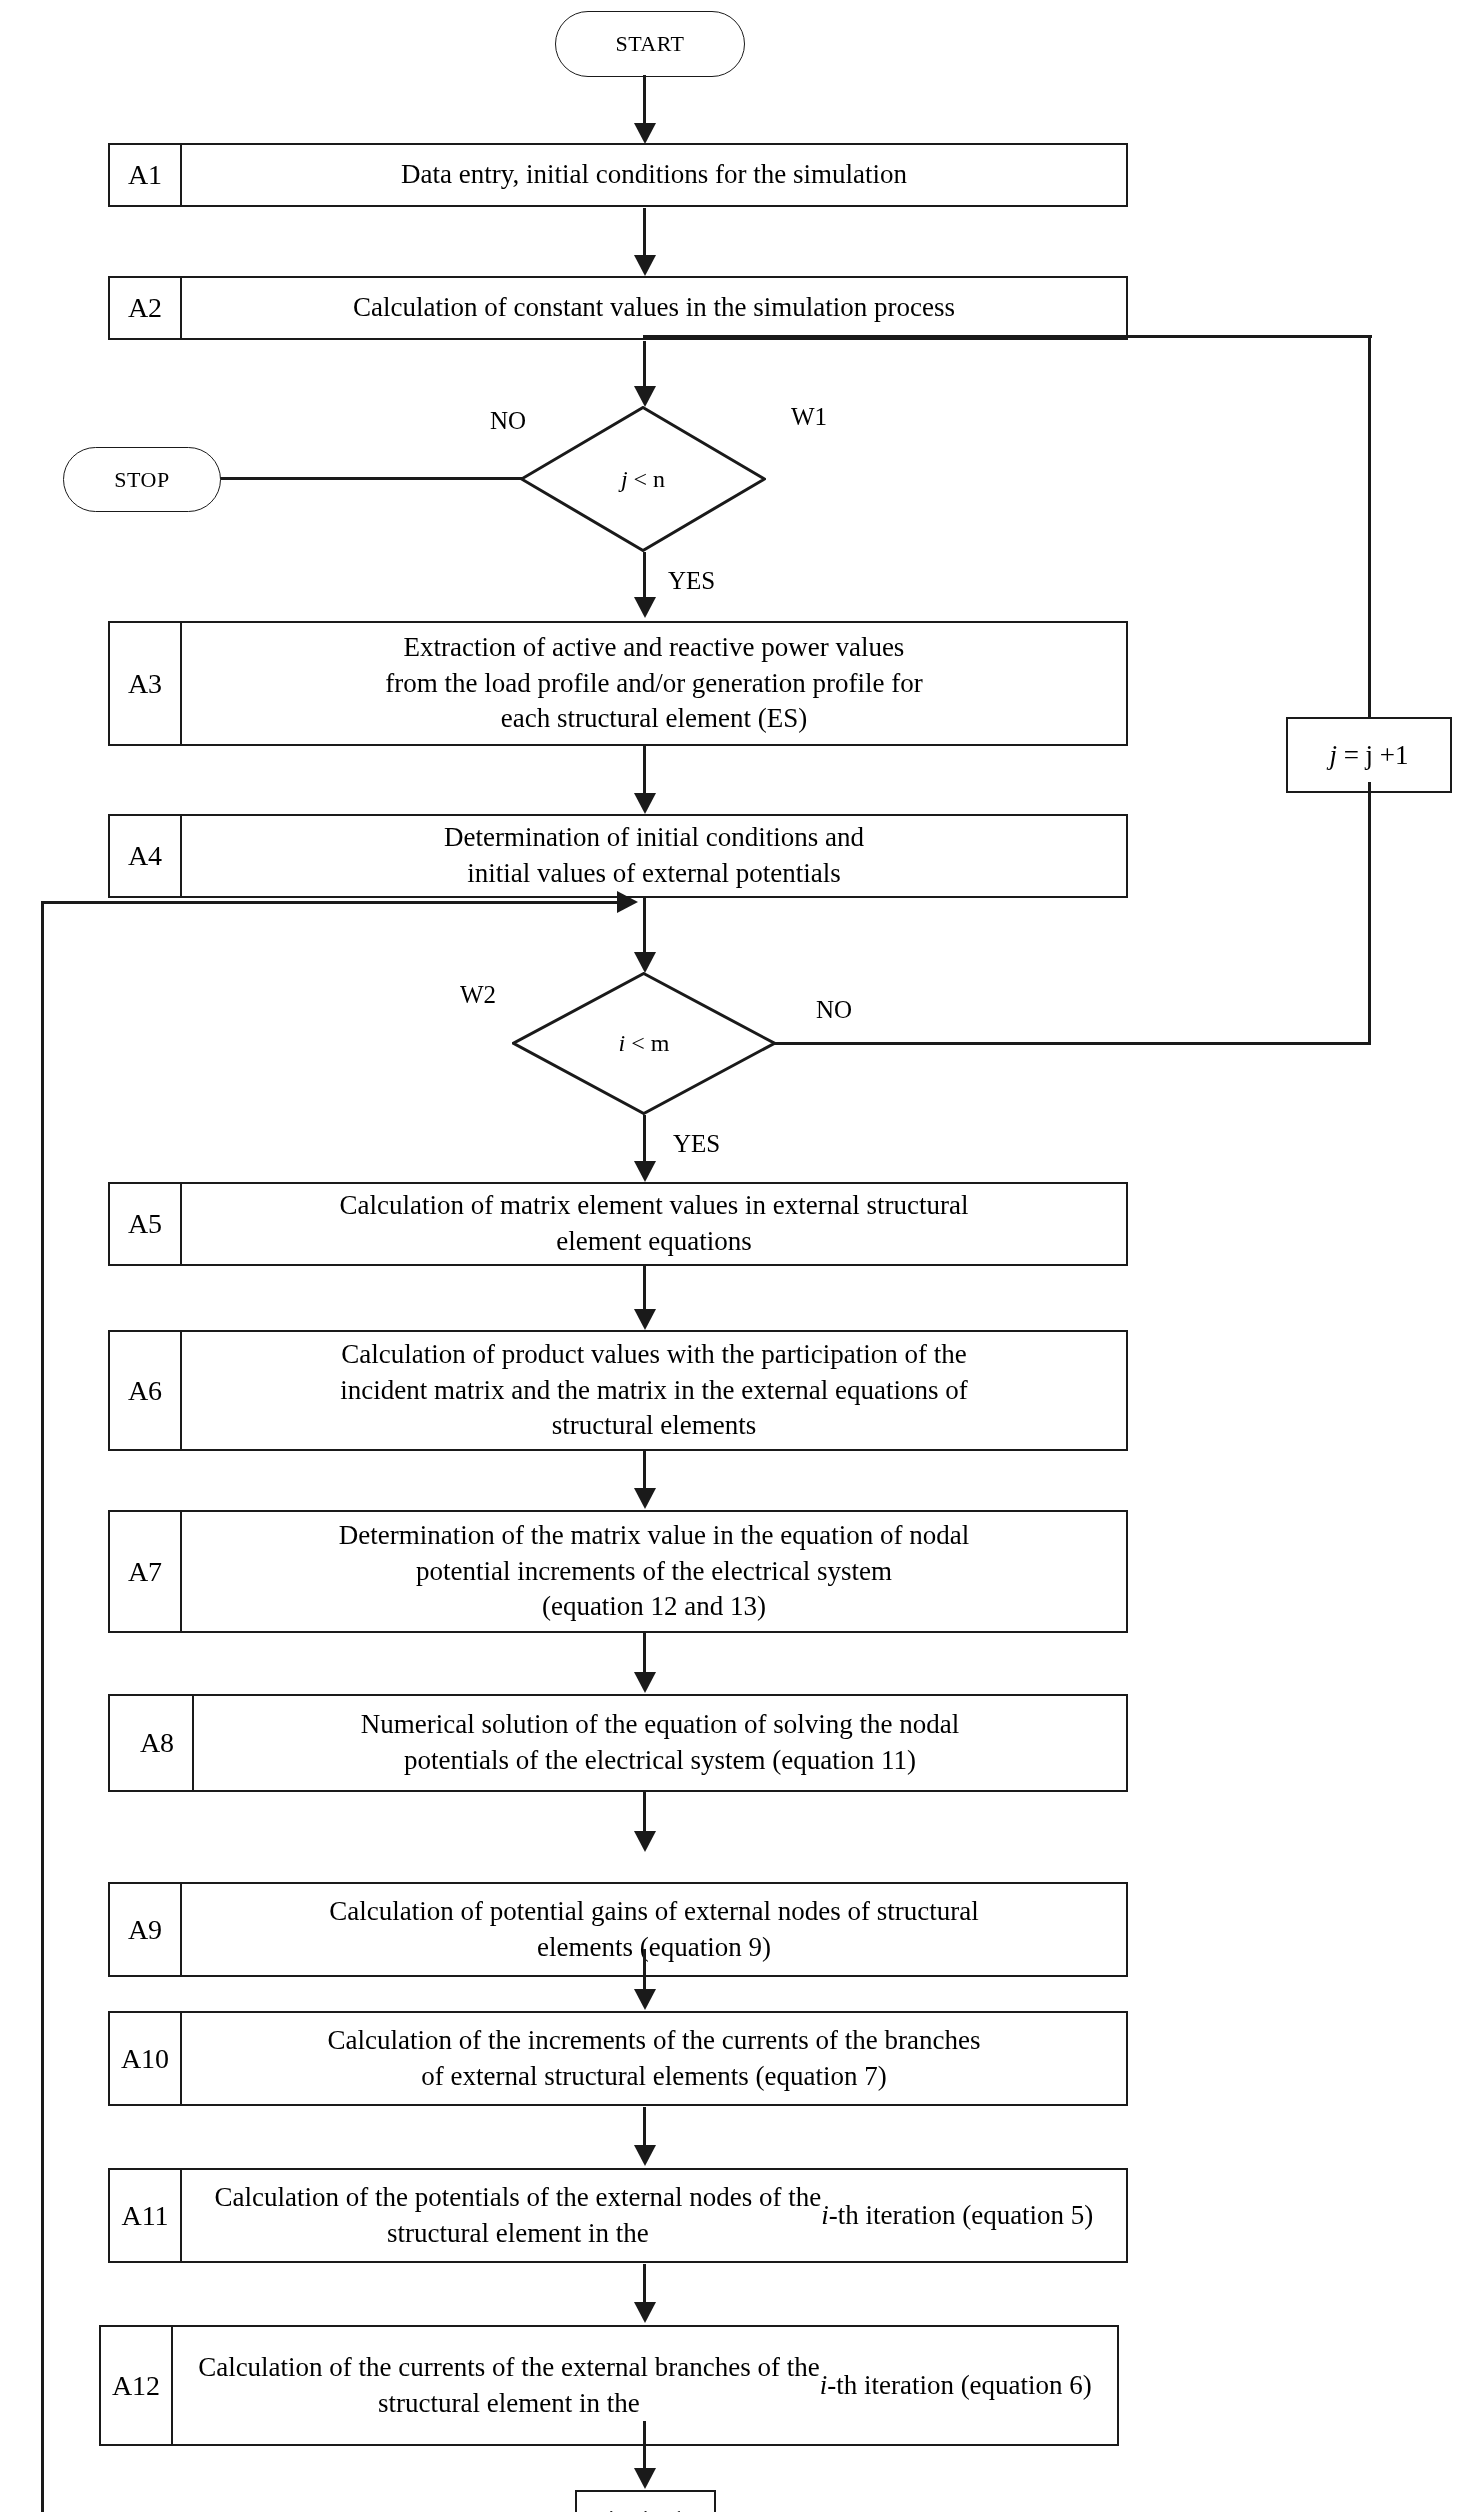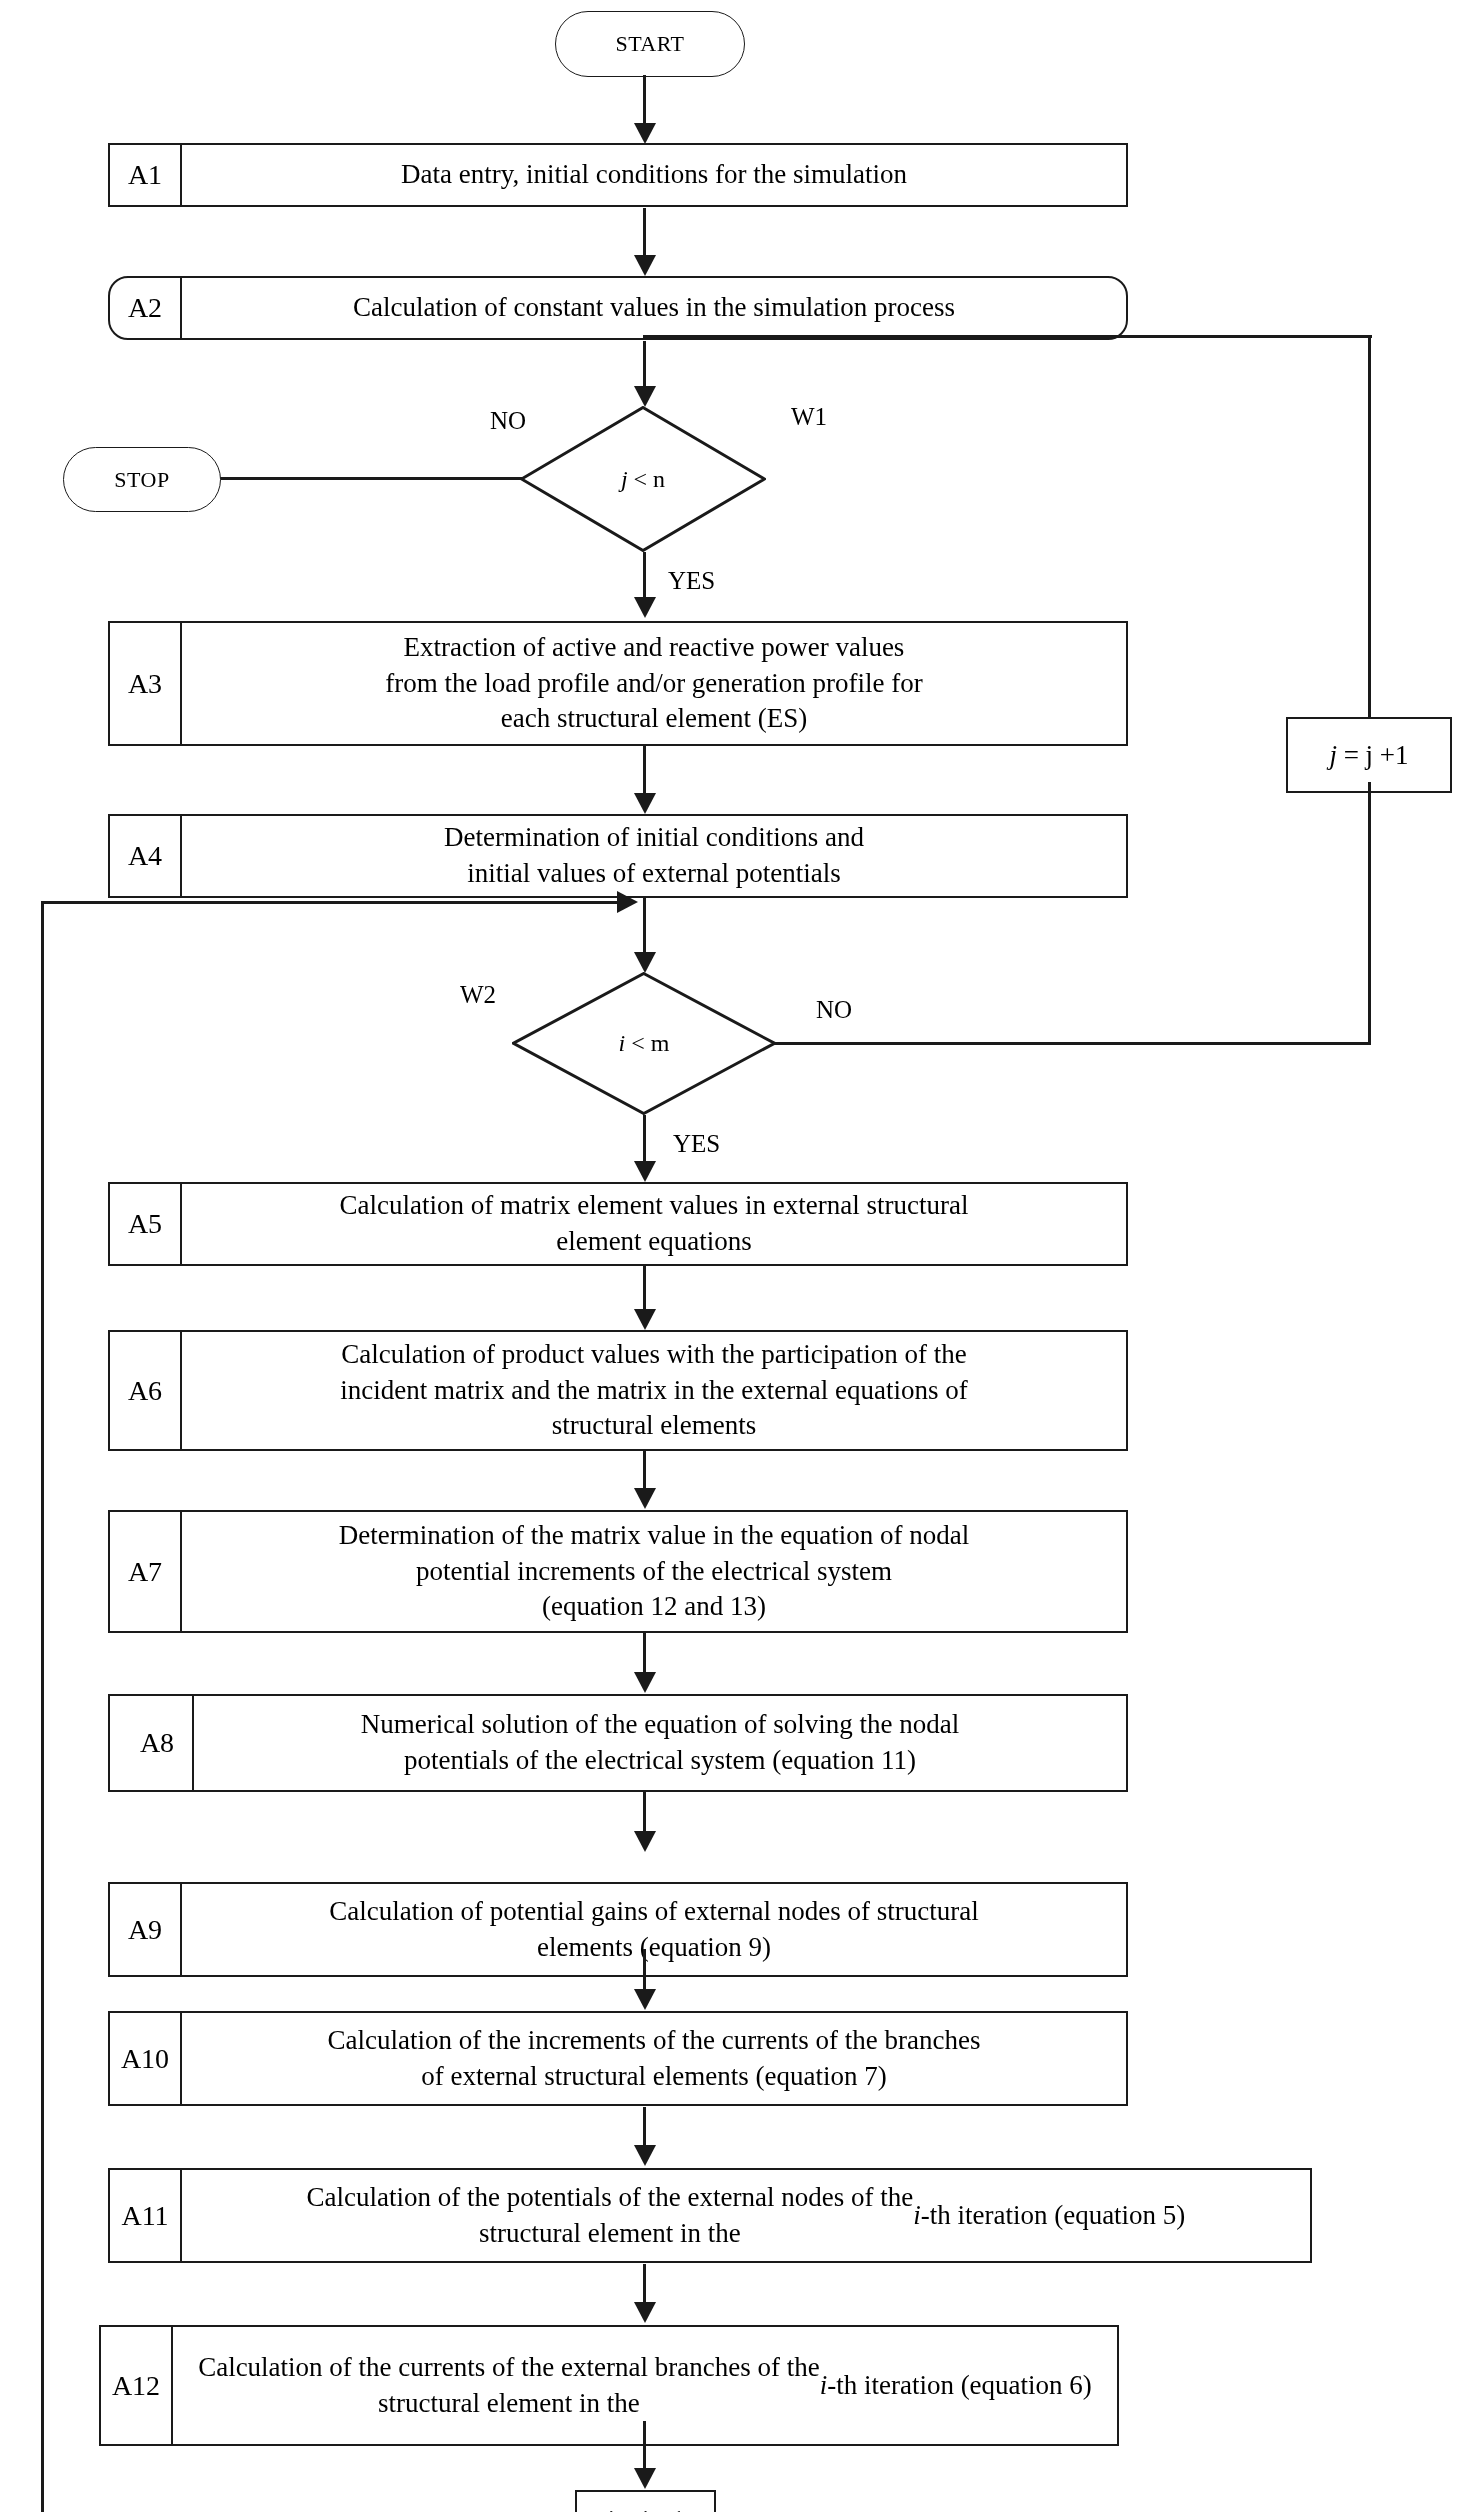--- a/index.html
+++ b/index.html
@@ -77,21 +77,21 @@
   <div class="vline" style="left:643px;top:75px;height:50px;"></div>
   <div class="arrow-d" style="left:634px;top:123px;"></div>
 
   <div class="pbox" style="left:108px;top:143px;width:1020px;height:64px;">
     <div class="tag">A1</div>
     <div class="body">Data entry, initial conditions for the simulation</div>
   </div>
   <div class="vline" style="left:643px;top:208px;height:50px;"></div>
   <div class="arrow-d" style="left:634px;top:255px;"></div>
 
-  <div class="pbox" style="left:108px;top:276px;width:1020px;height:64px;border-radius:20px;">
+  <div class="pbox" style="left:108px;top:276px;width:1020px;height:64px;">
     <div class="tag">A2</div>
     <div class="body">Calculation of constant values in the simulation process</div>
   </div>
 
   <div class="vline" style="left:643px;top:341px;height:55px;"></div>
   <div class="arrow-d" style="left:634px;top:386px;"></div>
 
   <div class="hline" style="left:643px;top:335px;width:729px;"></div>
   <div class="vline" style="left:1368px;top:335px;height:384px;"></div>
 
@@ -204,21 +204,21 @@
   <div class="arrow-d" style="left:634px;top:1989px;"></div>
 
   <div class="pbox" style="left:108px;top:2011px;width:1020px;height:95px;">
     <div class="tag">A10</div>
     <div class="body" style="white-space:pre-line;">Calculation of the increments of the currents of the branches
 of external structural elements (equation 7)</div>
   </div>
   <div class="vline" style="left:643px;top:2107px;height:48px;"></div>
   <div class="arrow-d" style="left:634px;top:2145px;"></div>
 
-  <div class="pbox" style="left:108px;top:2168px;width:1204px;height:95px;">
+  <div class="pbox" style="left:108px;top:2168px;width:1020px;height:95px;">
     <div class="tag">A11</div>
     <div class="body" style="white-space:pre-line;">Calculation of the potentials of the external nodes of the
 structural element in the <i>i</i>-th iteration (equation 5)</div>
   </div>
   <div class="vline" style="left:643px;top:2264px;height:48px;"></div>
   <div class="arrow-d" style="left:634px;top:2302px;"></div>
 
   <div class="pbox" style="left:99px;top:2325px;width:1020px;height:121px;justify-content:flex-end;">
     <div class="tag">A12</div>
     <div class="body" style="white-space:pre-line;">Calculation of the currents of the external branches of the

